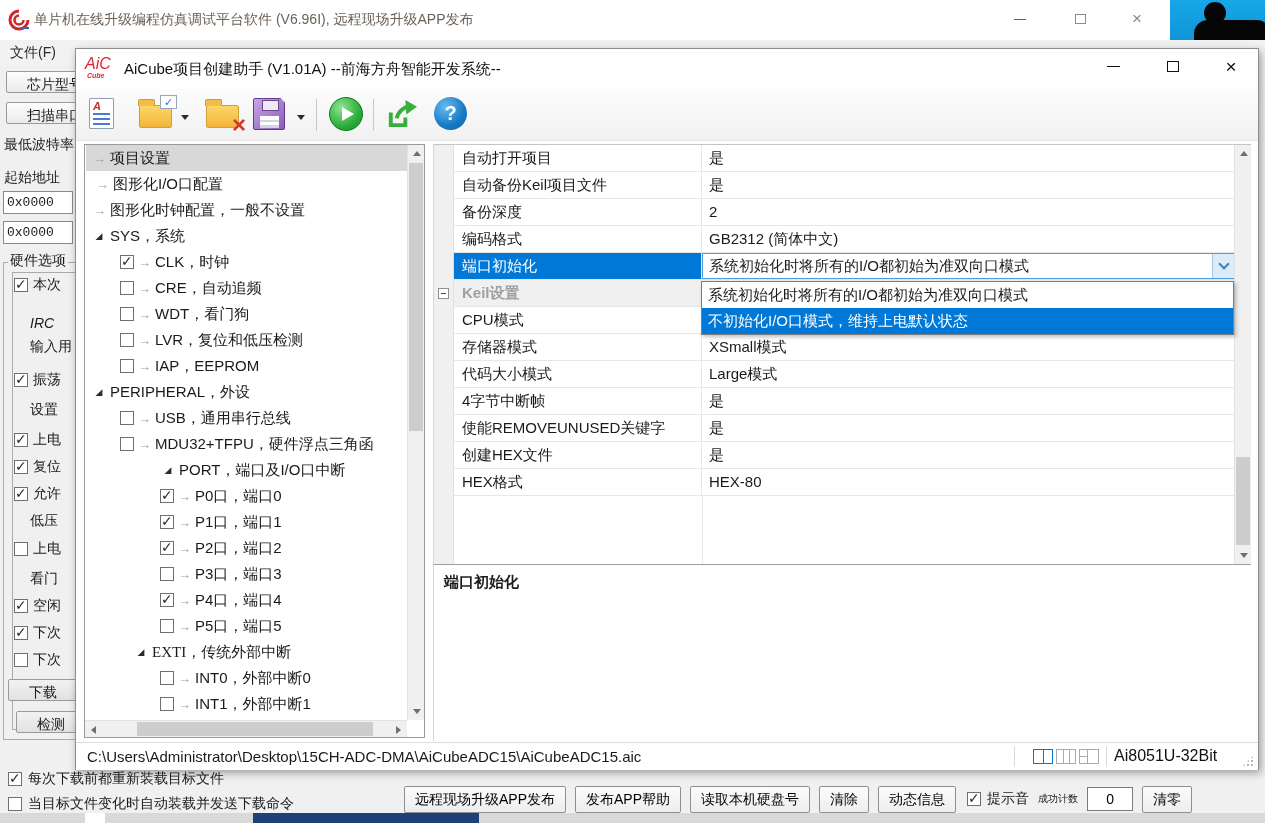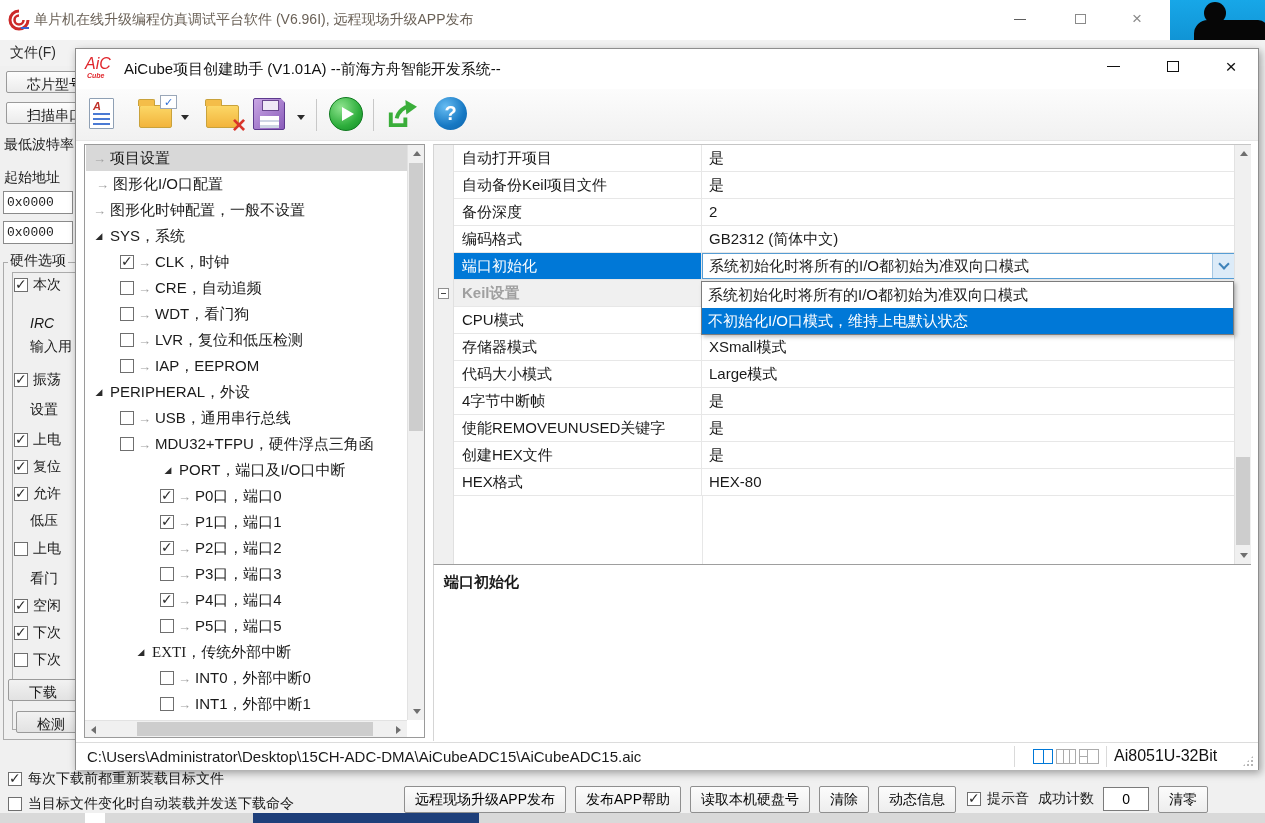--- a/index.html
+++ b/index.html
@@ -233,21 +233,21 @@
 
       <button class="mw-btn">远程现场升级APP发布</button>
         <button class="mw-btn">发布APP帮助</button>
         <button class="mw-btn">读取本机硬盘号</button>
         <button class="mw-btn">清除</button>
         <button class="mw-btn">动态信息</button>
         <span class="mw-chk-row" style="margin-left:2px">
         <span class="cb on"></span>
         <span>提示音</span>
       </span>
-      <span style="font-size:14px;white-space:nowrap">成功计数</span>
+      <span style="font-size:10px;white-space:nowrap">成功计数</span>
       <input class="succ-input" readonly="" value="0" style="">
       <button class="mw-btn">清零</button>
     </div>
   </div>
   <div class="abs mw-strip">
     <div class="abs strip-seg" style="left:85px;width:20px;background:#ffffff"></div>
     <div class="abs strip-seg" style="left:253px;width:226px;background:#1e3f7a"></div>
   </div>
 
   <div class="abs dialog">

